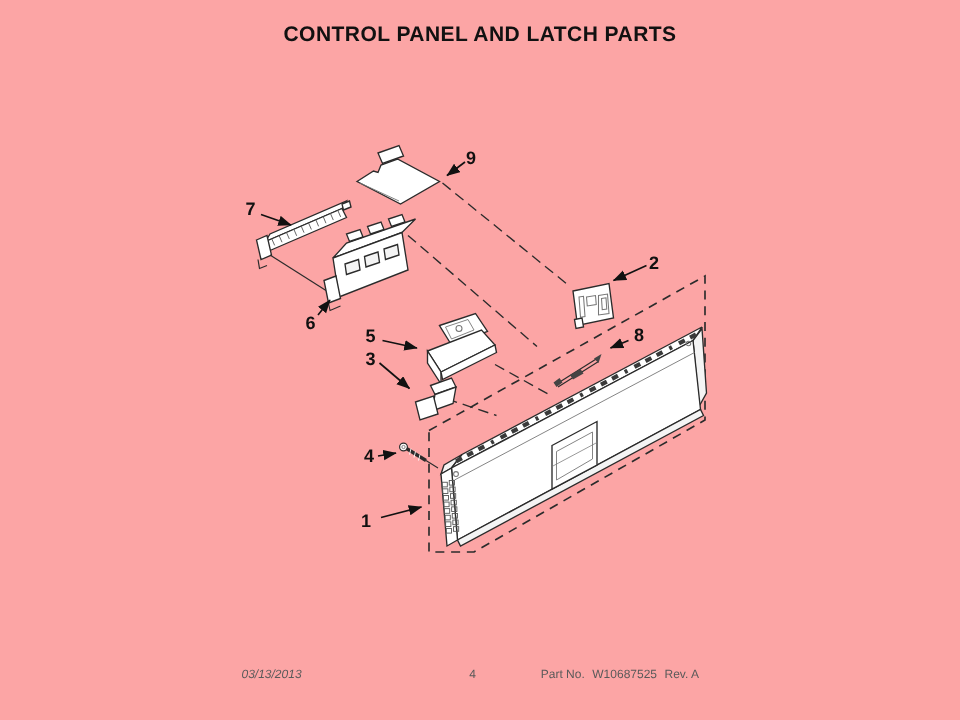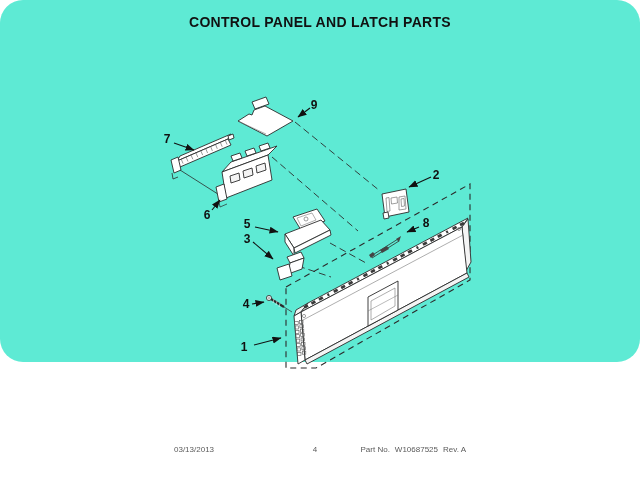--- a/index.html
+++ b/index.html
@@ -1,22 +1,22 @@
 <!DOCTYPE html>
 <html><head>
 <meta charset="utf-8">
 <style>
   html,body{margin:0;padding:0;background:#fff;width:640px;height:480px;overflow:hidden;}
-  .page{position:relative;width:640px;height:362px;background:#5eead4;font-family:"Liberation Sans",sans-serif;border-radius:23px;}
+  .page{position:relative;width:640px;height:480px;background:#fca5a5;font-family:"Liberation Sans",sans-serif;}
   .title{position:absolute;top:14px;left:0;width:640px;text-align:center;
          font-size:14px;font-weight:bold;letter-spacing:.3px;color:#111;}
   svg.diagram{position:absolute;left:0;top:0;width:640px;height:480px;}
   .footer{position:absolute;top:445px;left:0;width:640px;height:14px;
           font-size:8px;color:#5a5a5a;}
-  .footer .date{position:absolute;left:174px;top:0;}
+  .footer .date{position:absolute;left:161px;top:0;font-style:italic;}
   .footer .pageno{position:absolute;left:300px;width:30px;text-align:center;top:0;}
   .footer .partinfo{position:absolute;right:174px;top:0;display:flex;gap:5px;justify-content:space-between;}
   svg text.callout{font-family:"Liberation Sans",sans-serif;font-size:12px;font-weight:bold;fill:#111;}
   .ln{stroke:#2b2b2b;fill:none;}
   .pt{stroke:#2b2b2b;fill:#ffffff;}
   .shade{stroke:#2b2b2b;fill:#f4f4f4;}
   .fine{stroke:#777;fill:none;}
 </style>
 </head>
 <body>

